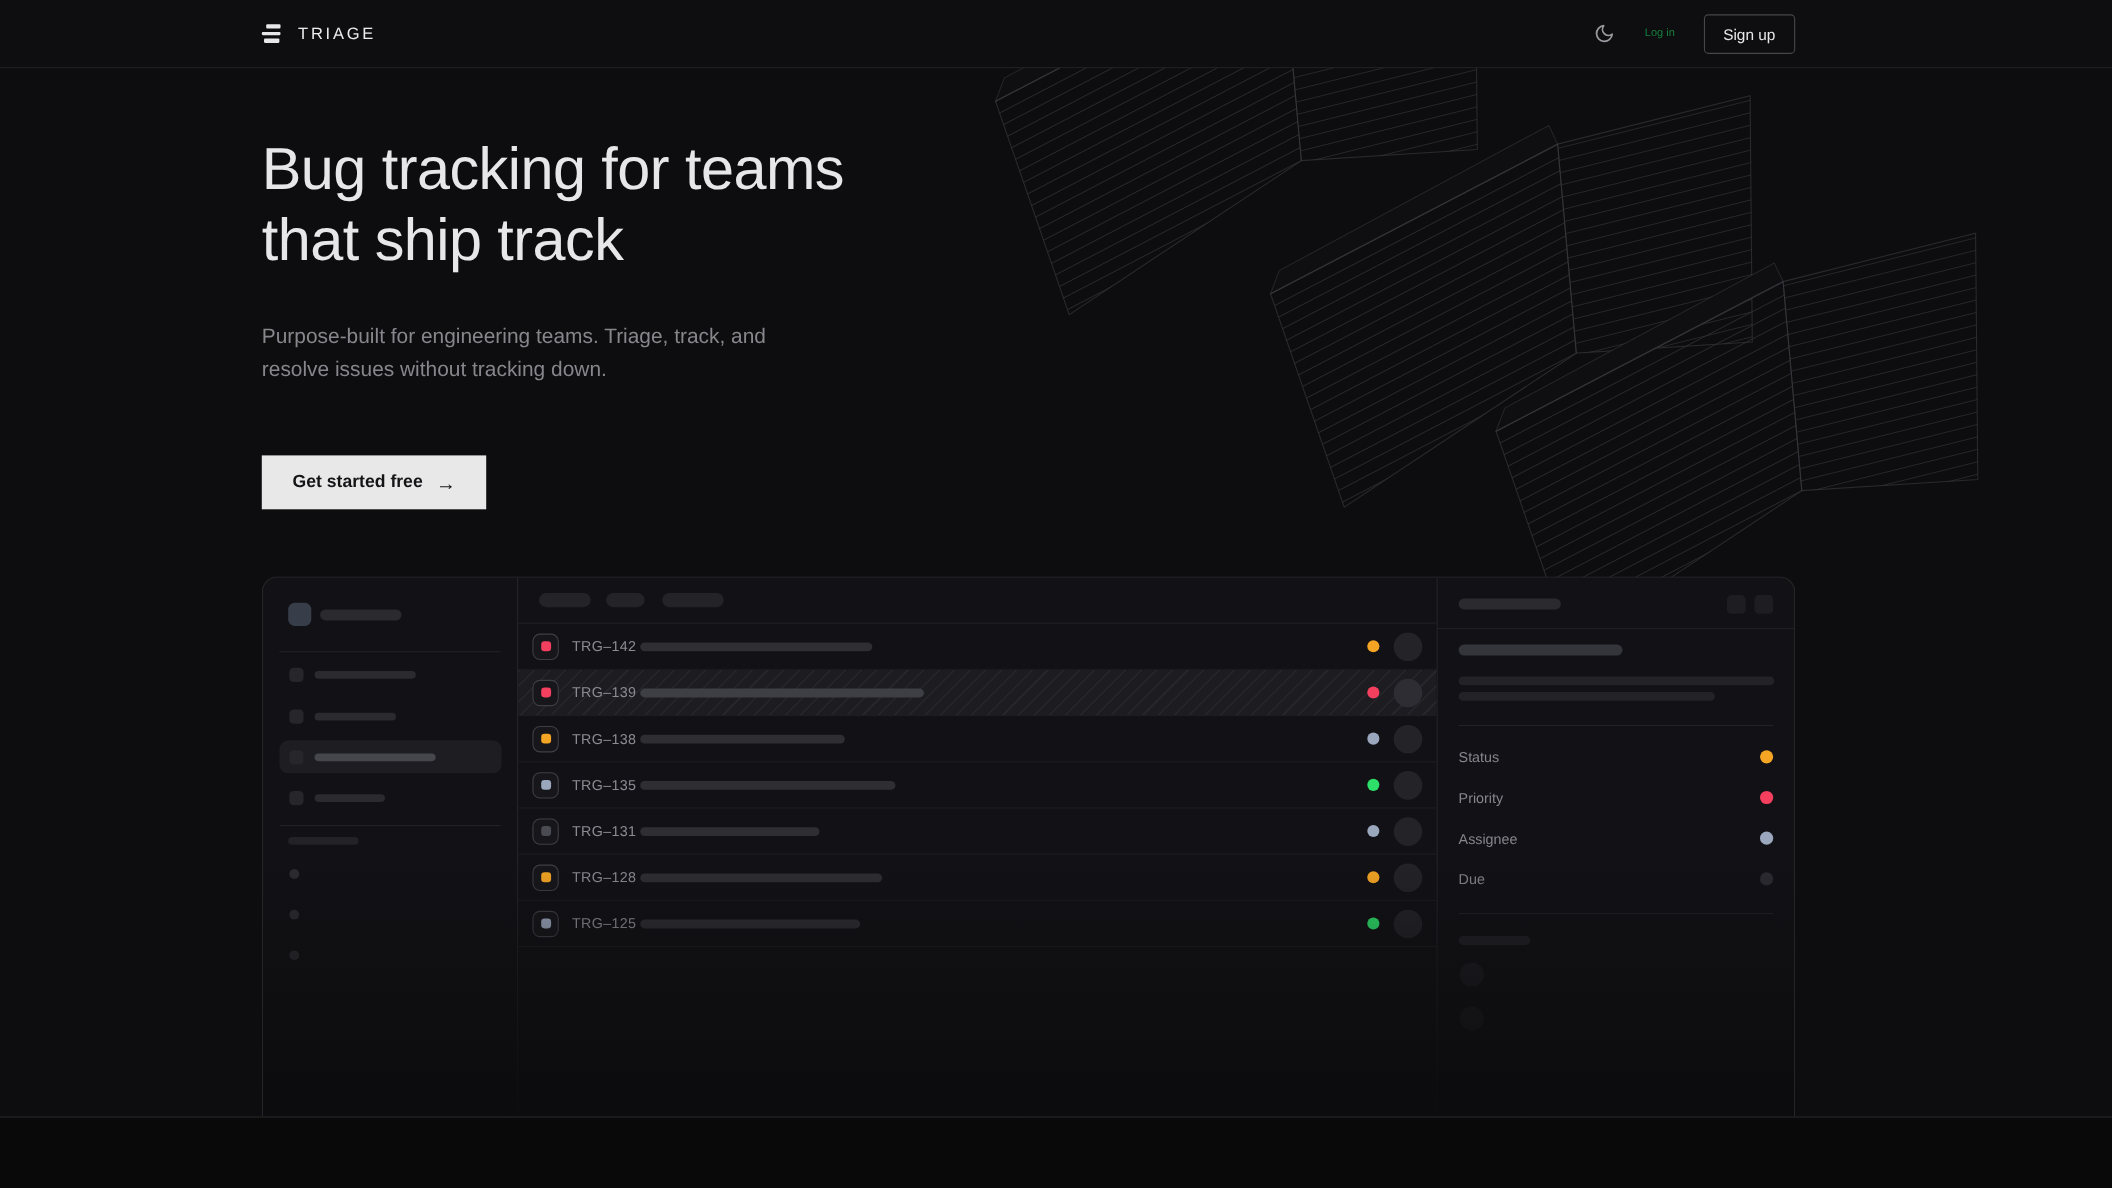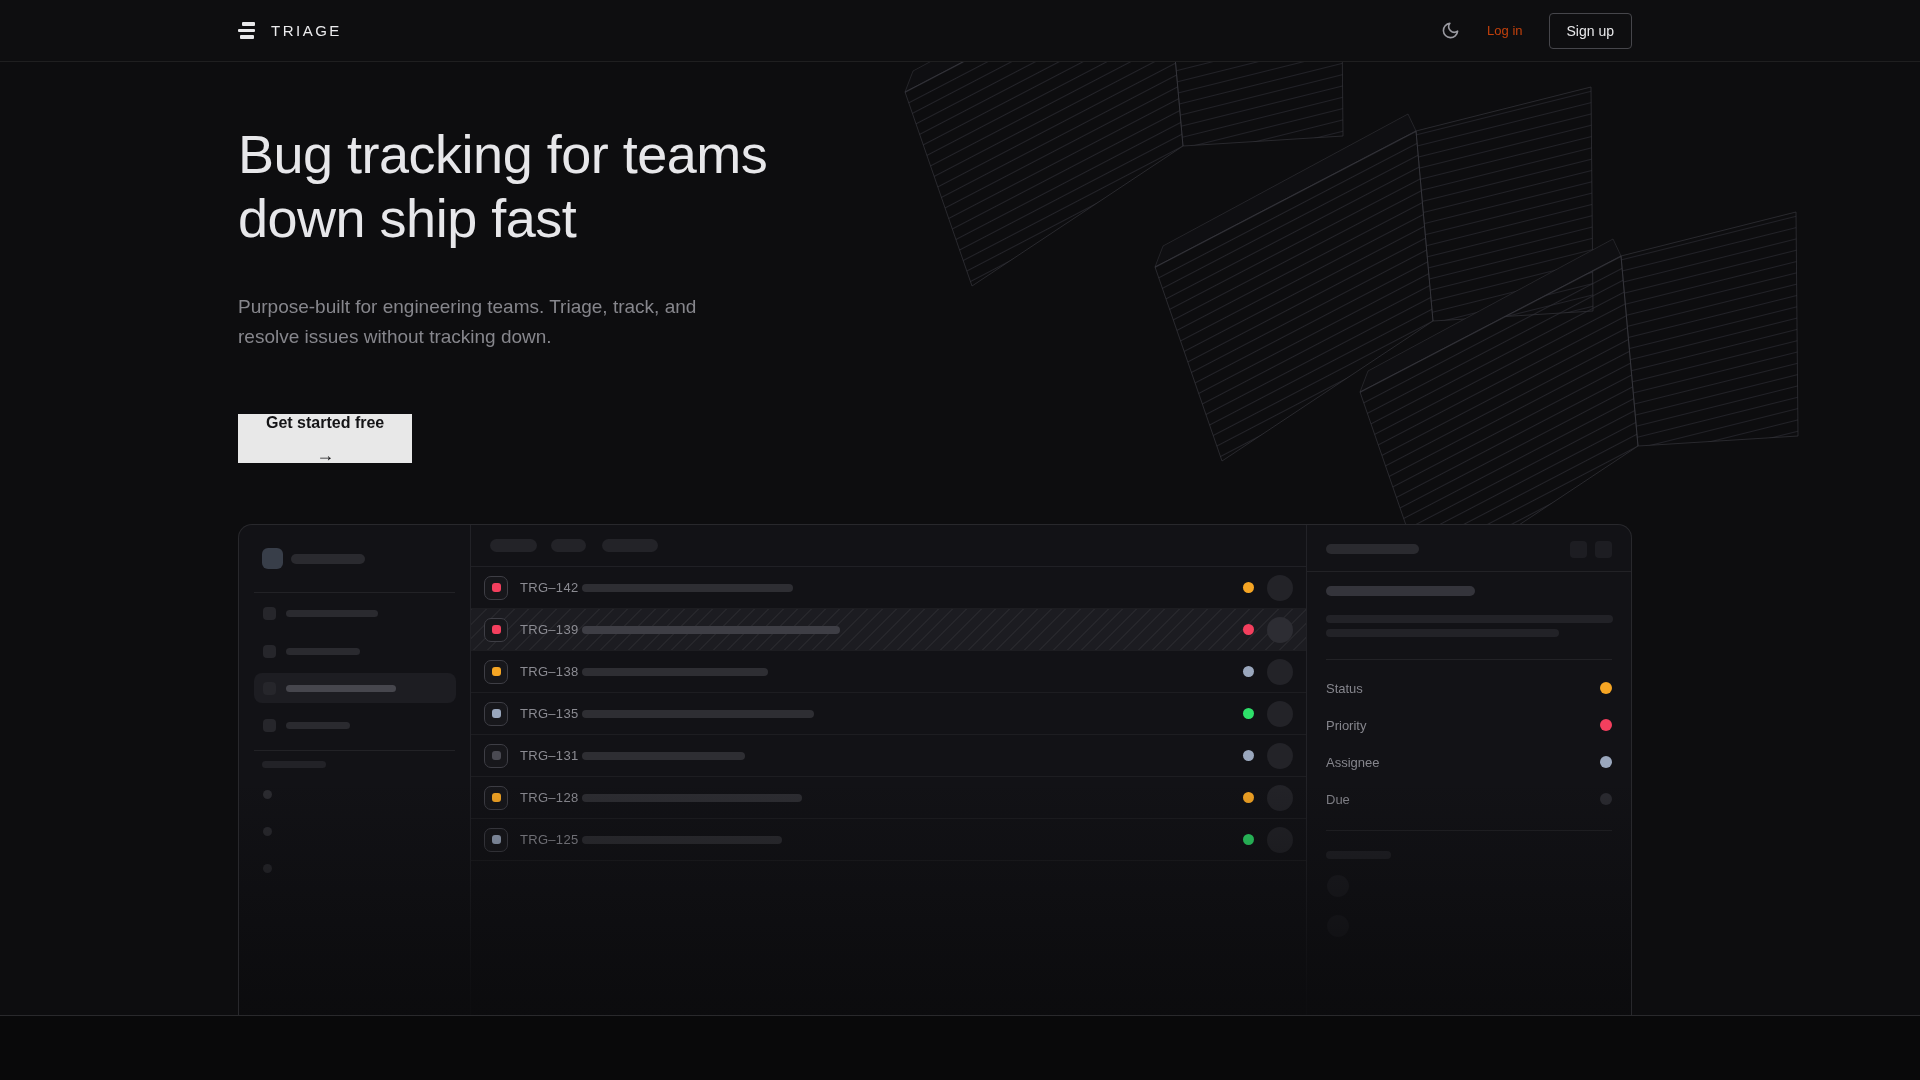--- a/index.html
+++ b/index.html
@@ -24,37 +24,37 @@
   }
   .brand { display:flex; align-items:center; gap:13px; }
   .logo-bars { display:flex; flex-direction:column; gap:3px; width:20px; }
   .logo-bars i { display:block; height:3.5px; background:#e8e8ea; border-radius:1px; }
   .logo-bars i:nth-child(1){ width:13px; margin-left:4px; }
   .logo-bars i:nth-child(2){ width:17px; margin-left:0; }
   .logo-bars i:nth-child(3){ width:14px; margin-left:2px; }
   .brand-name { font-size:15px; font-weight:400; letter-spacing:2.5px; color:#ececee; }
   .nav-right { margin-left:auto; display:flex; align-items:center; gap:26px; }
   .moon-btn { width:22px; height:22px; display:flex; align-items:center; justify-content:center; cursor:pointer; }
-  .login-link { font-size:13px; color:#c2410c; cursor:pointer; }
+  .login-link { font-size:10px; color:#15803d; cursor:pointer; }
   .signup-btn {
     font-size:14px; color:#e8e8ea; background:transparent;
     border:1px solid #46464b; border-radius:4px;
     padding:9px 17px; cursor:pointer; font-family:inherit;
   }
 
   
   .hero { position:absolute; left:238px; top:122px; z-index:2; }
   .hero h1 { font-size:54px; line-height:64px; font-weight:500; letter-spacing:-0.5px; color:#e7e7ea; }
   .hero h1 span { display:block; }
   .hero-sub { margin-top:42px; font-size:19px; line-height:30px; color:#86868c; max-width:470px; }
   .cta-btn {
     margin-top:62px; display:inline-flex; align-items:center; gap:12px;
     background:#e8e8e8; color:#141416; border:none; cursor:pointer;
     font-family:inherit; font-size:16px; font-weight:700;
-    padding:0 28px; height:49px;flex-direction:column;
+    padding:0 28px; height:49px;
   }
   .cta-arrow { font-size:18px; font-weight:400; position:relative; top:0.5px; }
 
   
   .mockup {
     position:absolute; left:238px; top:524px; width:1394px; height:492px; z-index:3;
     background:#121216;
     border:1px solid #28282c; border-bottom:none;
     border-radius:14px 14px 0 0;
     display:grid; grid-template-columns:232px 836px 1fr;
@@ -162,21 +162,21 @@
       </svg>
     </span>
     <span class="login-link">Log in</span>
     <button class="signup-btn">Sign up</button>
   </div>
 </header>
 
 <section class="hero">
   <h1>
     <span>Bug tracking for teams</span>
-    <span>down ship fast</span>
+    <span>that ship track</span>
   </h1>
   <p class="hero-sub">Purpose-built for engineering teams. Triage, track, and resolve issues without tracking down.</p>
   <button class="cta-btn">
     <span>Get started free</span>
     <span class="cta-arrow">→</span>
   </button>
 </section>
 
 <div class="mockup">
 

